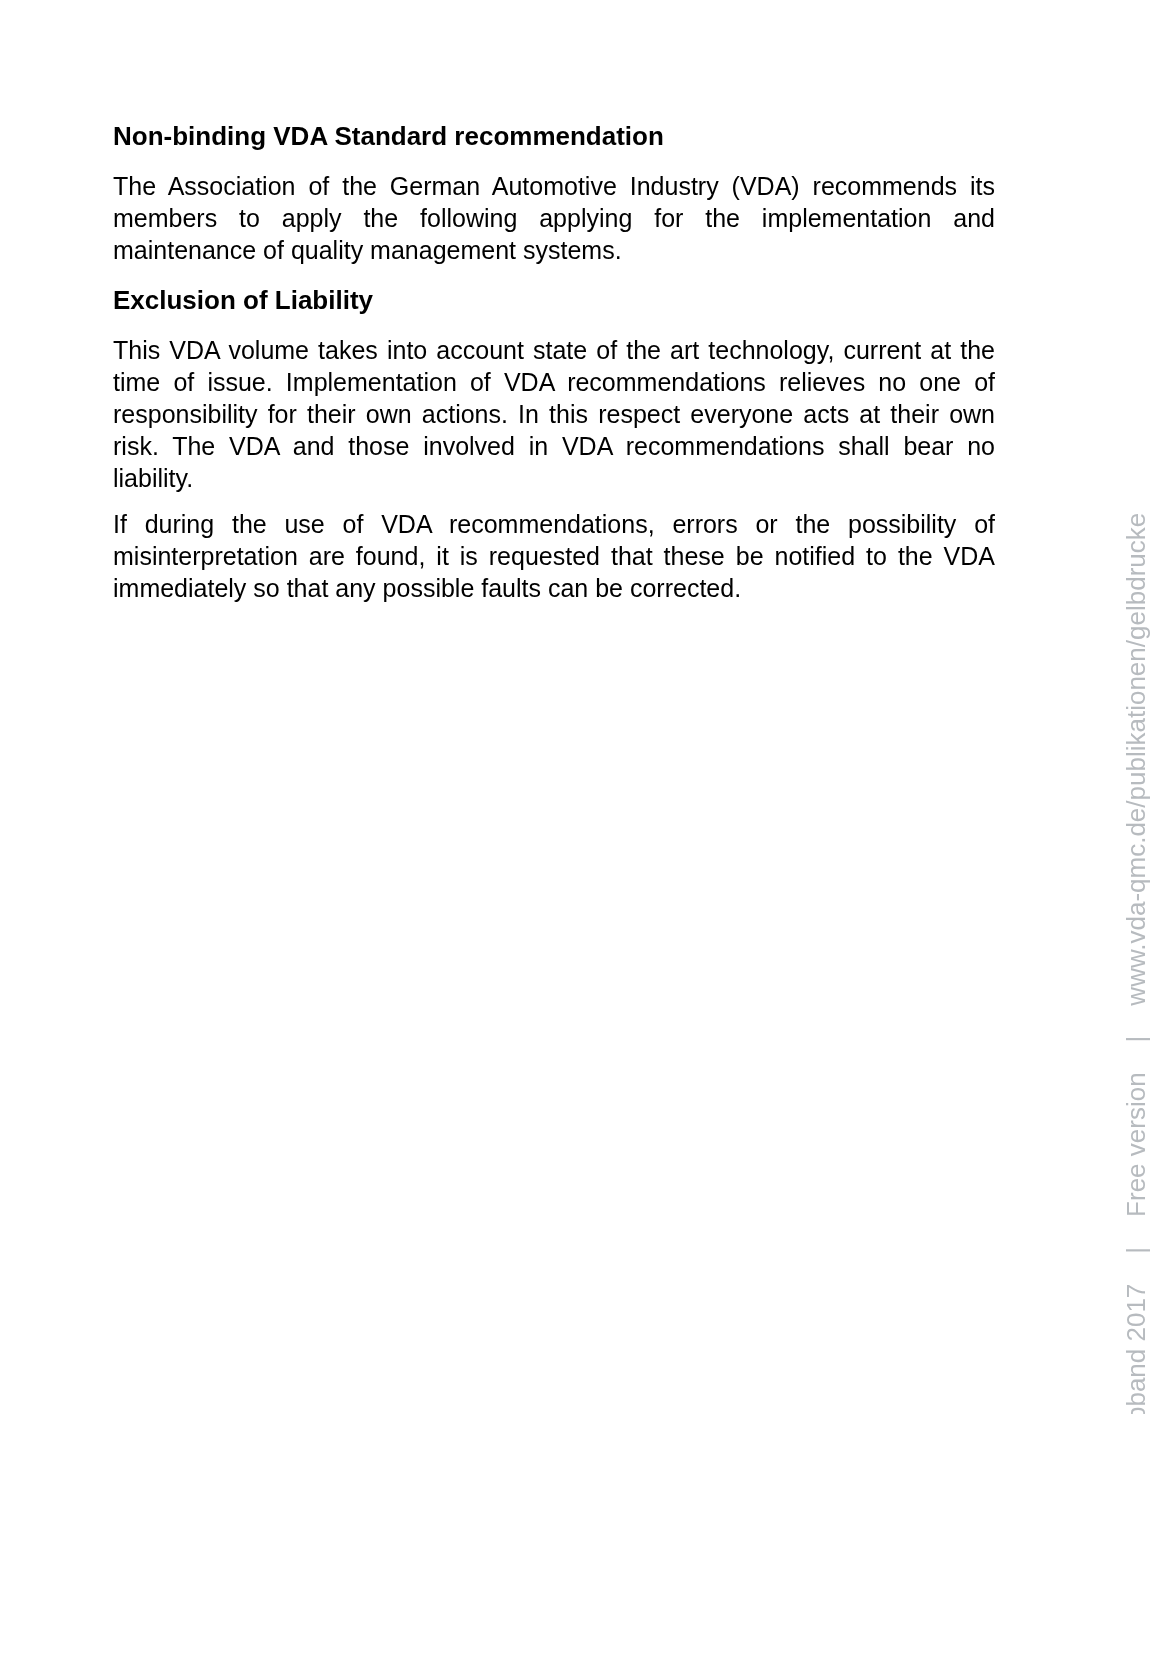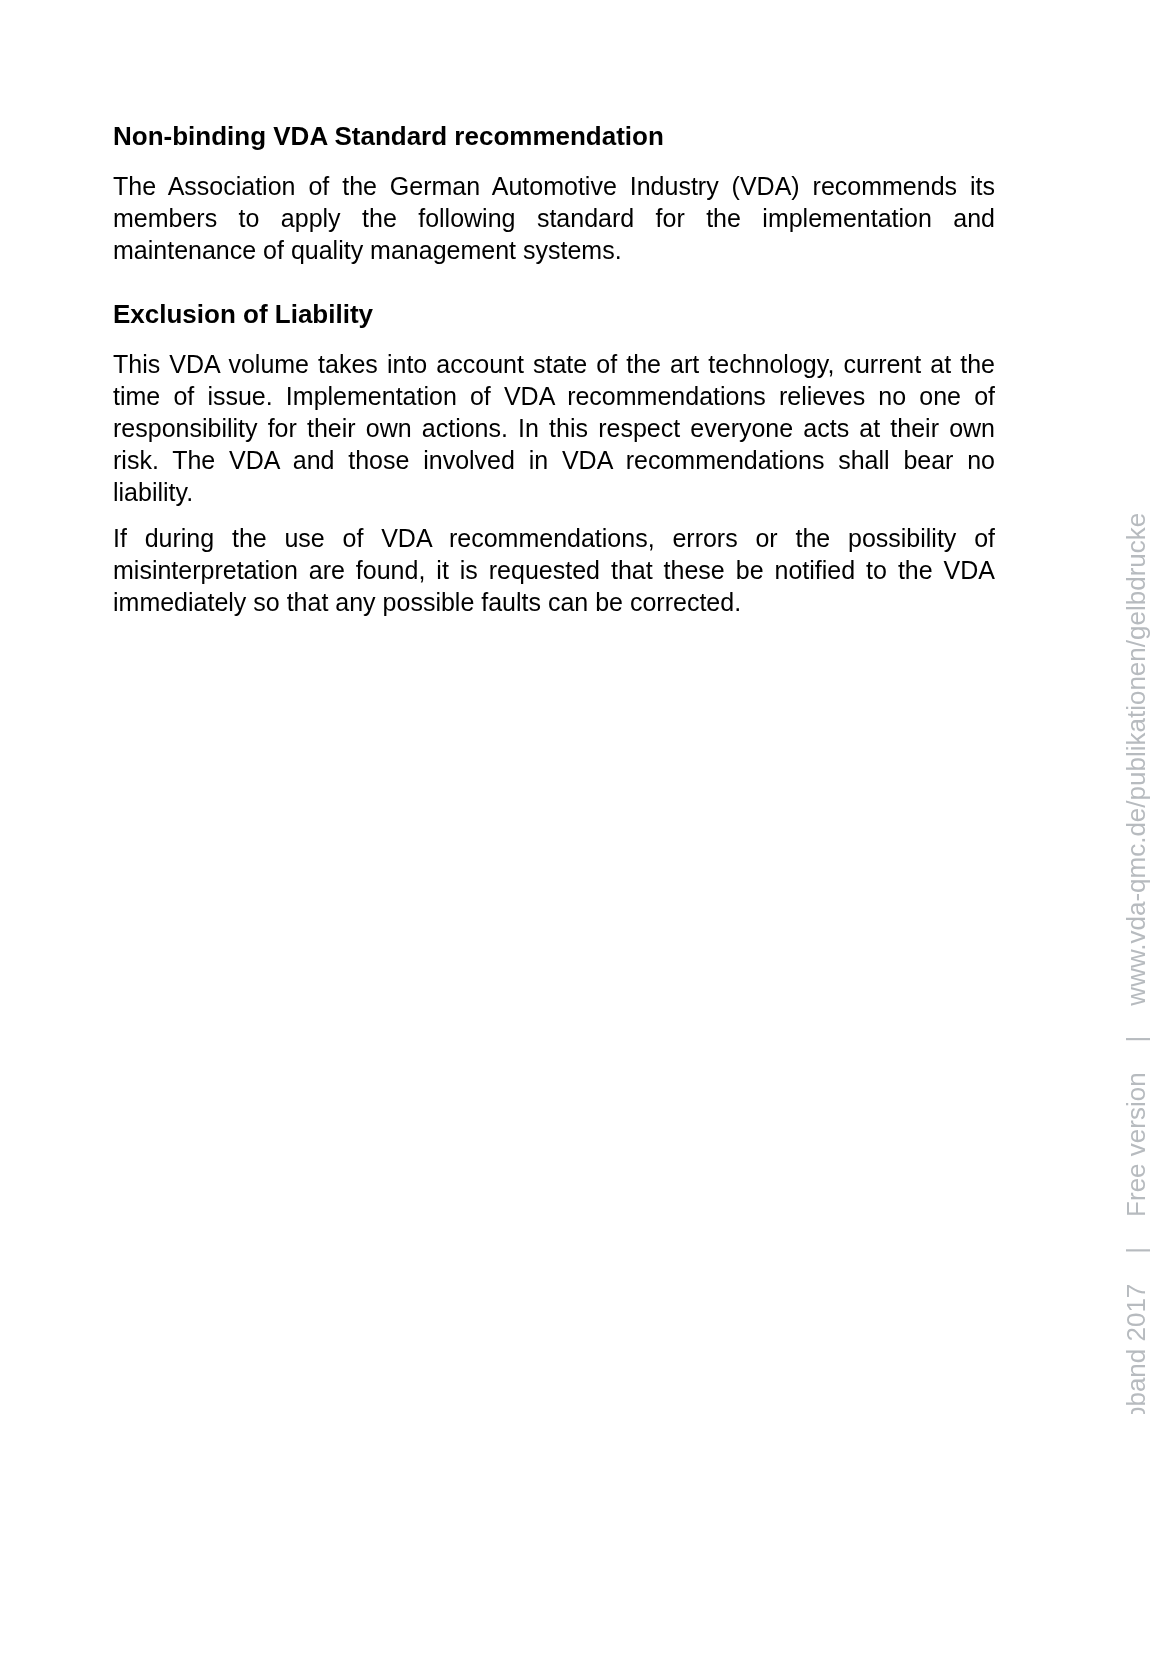--- a/index.html
+++ b/index.html
@@ -23,21 +23,21 @@
     width: 882px;
   }
   .content h2 {
     font-size: 26px;
     line-height: 33px;
     font-weight: bold;
     margin: 0 0 17px 0;
     color: #000000;
   }
   .content h2.spaced {
-    margin-top: 32px;
+    margin-top: 18px;
   }
   .content p {
     font-size: 25px;
     line-height: 32px;
     margin: 0 0 14px 0;
     text-align: justify;
     color: #000000;
   }
   .page-number {
     position: absolute;
@@ -66,21 +66,21 @@
     color: #b7bbbf;
   }
 </style>
 </head>
 <body>
 
 <div class="page">
 
   <main class="content">
     <h2>Non-binding VDA Standard recommendation</h2>
-    <p>The Association of the German Automotive Industry (VDA) recommends its members to apply the following standard for the implementation and maintenance of quality management systems.</p>
+    <p>The Association of the German Automotive Industry (VDA) recommends its members to apply the following applying for the implementation and maintenance of quality management systems.</p>
 
     <h2 class="spaced">Exclusion of Liability</h2>
     <p>This VDA volume takes into account state of the art technology, current at the time of issue. Implementation of VDA recommendations relieves no one of responsibility for their own actions. In this respect everyone acts at their own risk. The VDA and those involved in VDA recommendations shall bear no liability.</p>
     <p>If during the use of VDA recommendations, errors or the possibility of misinterpretation are found, it is requested that these be notified to the VDA immediately so that any possible faults can be corrected.</p>
   </main>
 
   <div class="page-number">4</div>
 
   <div class="vertical-footer">
     <span>© VDA QMC Gelbband 2017</span>

